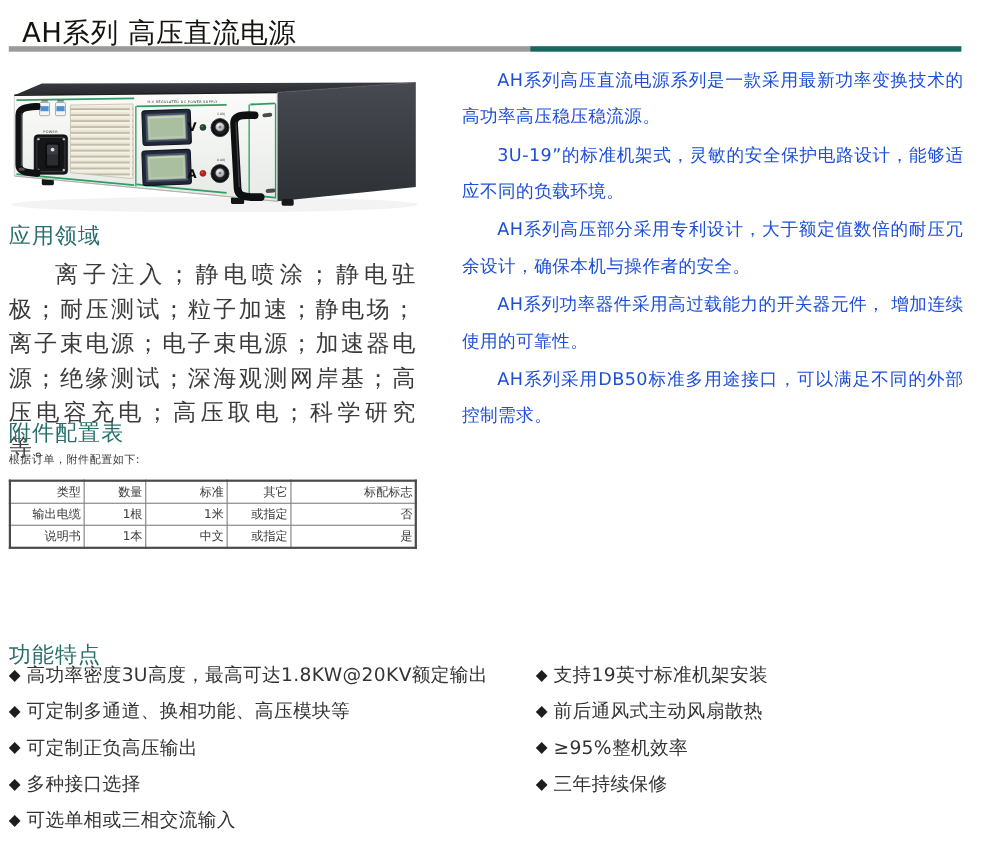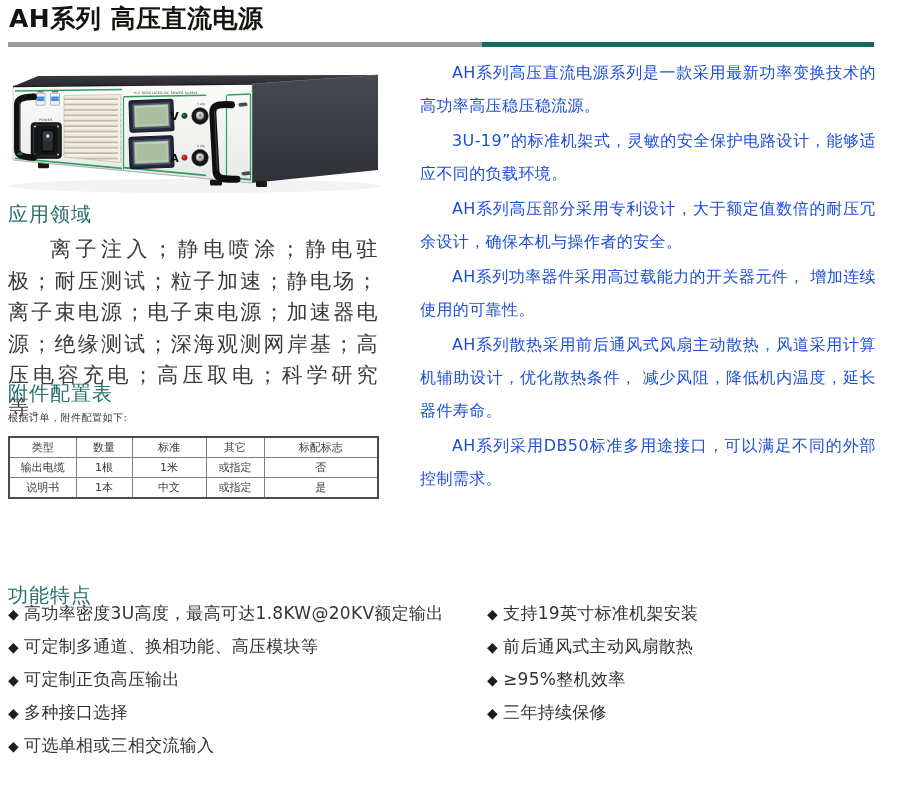--- a/index.html
+++ b/index.html
@@ -1,35 +1,35 @@
 <!DOCTYPE html>
 <html><head>
 <meta charset="utf-8">
 <style>
   html,body{margin:0;padding:0;background:#fff;}
   .page{position:relative;width:900px;height:786px;background:#ffffff;overflow:hidden;
         font-family:"DejaVu Sans","Liberation Sans",sans-serif;color:#3b3b3b;}
-  .title{position:absolute;left:8px;top:1px;margin:1px;font-size:25px;font-weight:bold;
+  .title{position:absolute;left:8px;top:1px;margin:12px;font-size:25px;font-weight:normal;
          color:#16130e;letter-spacing:.5px;text-align:center;}
   .divider{position:absolute;left:8px;top:42px;width:866px;height:4.5px;font-size:0;}
   .div-gray{display:inline-block;width:474px;height:4.5px;background:#9b9b9b;vertical-align:top;}
   .div-teal{display:inline-block;width:392px;height:4.5px;background:#15695f;vertical-align:top;}
   .device{position:absolute;left:0;top:55px;width:400px;height:148px;font-family:"DejaVu Sans",sans-serif;}
   .intro{position:absolute;left:420px;top:56px;width:456px;font-size:16px;line-height:33px;
          color:#1d4ed8;text-align:justify;letter-spacing:.4px;}
   .intro p{margin:0 0 2px;text-indent:2em;}
   h2.sec{position:absolute;margin:0;font-size:20px;font-weight:normal;color:#266f6b;letter-spacing:1px;}
   #h-app{left:8px;top:201px;}
   #h-acc{left:8px;top:380px;}
   #h-feat{left:8px;top:582px;}
   .app-text{position:absolute;left:8px;top:234px;width:371px;margin:0;font-size:21px;
             line-height:31.5px;letter-spacing:1.5px;color:#3b3b3b;text-align:justify;text-indent:2em;}
   .acc-note{position:absolute;left:8px;top:411px;margin:0;font-size:10px;color:#3a3a3a;letter-spacing:.5px;}
   .acc-table{position:absolute;left:8px;top:436px;width:369px;border-collapse:collapse;
-             font-size:11px;color:#3a3a3a;text-align:center;border:2px solid #4a4a4a;table-layout:fixed;}
+             font-size:11px;color:#3a3a3a;text-align:right;border:2px solid #4a4a4a;table-layout:fixed;}
   .acc-table th,.acc-table td{border:1px solid #7f7f7f;height:19px;padding:0 2px;font-weight:normal;overflow:hidden;white-space:nowrap;}
   .feat{position:absolute;margin:0;padding:0;list-style:none;font-size:17px;color:#333;}
   .feat li{height:33px;display:flex;align-items:center;letter-spacing:.3px;}
   .feat .diamond{font-size:14px;margin-right:5px;color:#1d1d1d;}
   #feat-left{left:8px;top:597px;}
   #feat-right{left:487px;top:597px;}
 </style>
 </head>
 <body>
 
@@ -178,21 +178,20 @@
       <circle cx="200" cy="102.2" r="4" fill="url(#gMetal)" stroke="#6a6a6a" stroke-width="0.4"></circle>
       <circle cx="200" cy="102.2" r="1.4" fill="#7c7f83"></circle>
     </g>
   </svg>
 
   <section class="intro">
     <p>AH系列高压直流电源系列是一款采用最新功率变换技术的高功率高压稳压稳流源。</p>
     <p>3U-19”的标准机架式，灵敏的安全保护电路设计，能够适应不同的负载环境。</p>
     <p>AH系列高压部分采用专利设计，大于额定值数倍的耐压冗余设计，确保本机与操作者的安全。</p>
     <p>AH系列功率器件采用高过载能力的开关器元件， 增加连续使用的可靠性。</p>
-    <p>AH系列散热采用前后通风式风扇主动散热，风道采用计算机辅助设计，优化散热条件， 减少风阻，降低机内温度，延长器件寿命。</p>
     <p>AH系列采用DB50标准多用途接口，可以满足不同的外部控制需求。</p>
   </section>
 
   <h2 class="sec" id="h-app">应用领域</h2>
   <p class="app-text">离子注入；静电喷涂；静电驻极；耐压测试；粒子加速；静电场；离子束电源；电子束电源；加速器电源；绝缘测试；深海观测网岸基；高压电容充电；高压取电；科学研究等。</p>
 
   <h2 class="sec" id="h-acc">附件配置表</h2>
   <p class="acc-note">根据订单，附件配置如下:</p>
 
   <table class="acc-table">

